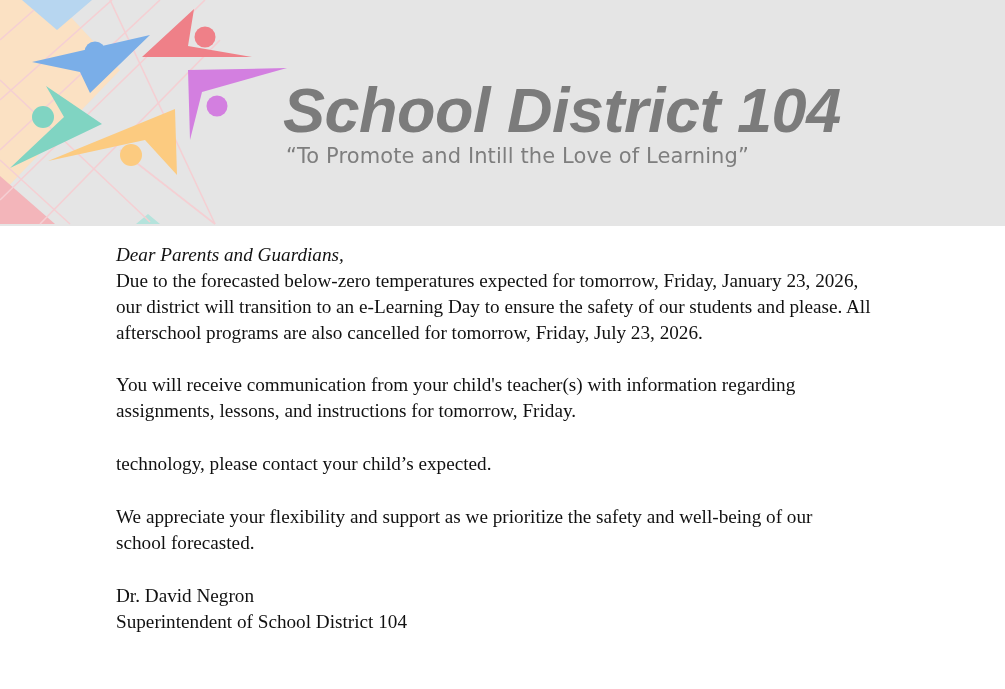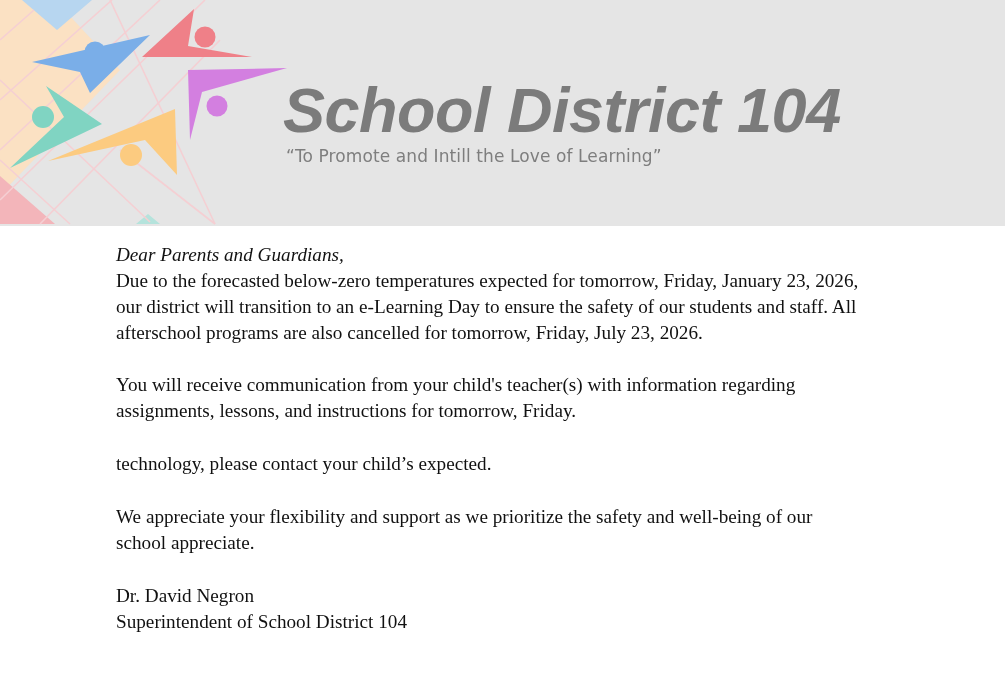--- a/index.html
+++ b/index.html
@@ -37,21 +37,21 @@
       letter-spacing: -0.5px;
       color: #7b7b7b;
       white-space: nowrap;
       line-height: 72px;
     }
     .tagline {
       position: absolute;
       left: 286px;
       top: 144px;
       font-family: "DejaVu Sans", sans-serif;
-      font-size: 17px;
+      font-size: 21px;
       color: #7e7e7e;
       white-space: nowrap;
       line-height: 24px;
       letter-spacing: 0.1px;
     }
     .letter {
       position: absolute;
       left: 116px;
       top: 242px;
       width: 820px;
@@ -122,39 +122,39 @@
 
   <div class="title">School District 104</div>
   <div class="tagline">“To Promote and Intill the Love of Learning”</div>
 </div>
 
 <div class="letter">
   <span class="line salutation">Dear Parents and Guardians,</span>
 
   <div>
     <span class="line">Due to the forecasted below-zero temperatures expected for tomorrow, Friday, January 23, 2026,</span>
-    <span class="line">our district will transition to an e-Learning Day to ensure the safety of our students and staff. All</span>
+    <span class="line">our district will transition to an e-Learning Day to ensure the safety of our students and please. All</span>
     <span class="line">afterschool programs are also cancelled for tomorrow, Friday, July 23, 2026.</span>
   </div>
   <span class="gap"></span>
 
   <div>
     <span class="line">You will receive communication from your child's teacher(s) with information regarding</span>
     <span class="line">assignments, lessons, and instructions for tomorrow, Friday.</span>
   </div>
   <span class="gap-sm"></span>
 
   <div>
     <span class="line">technology, please contact your child’s expected.</span>
   </div>
   <span class="gap-sm"></span>
 
   <div>
     <span class="line">We appreciate your flexibility and support as we prioritize the safety and well-being of our</span>
-    <span class="line">school appreciate.</span>
+    <span class="line">school forecasted.</span>
   </div>
   <span class="gap-sm"></span>
 
   <div>
     <span class="line">Dr. David Negron</span>
     <span class="line">Superintendent of School District 104</span>
   </div>
 </div>
 
 </body></html>

